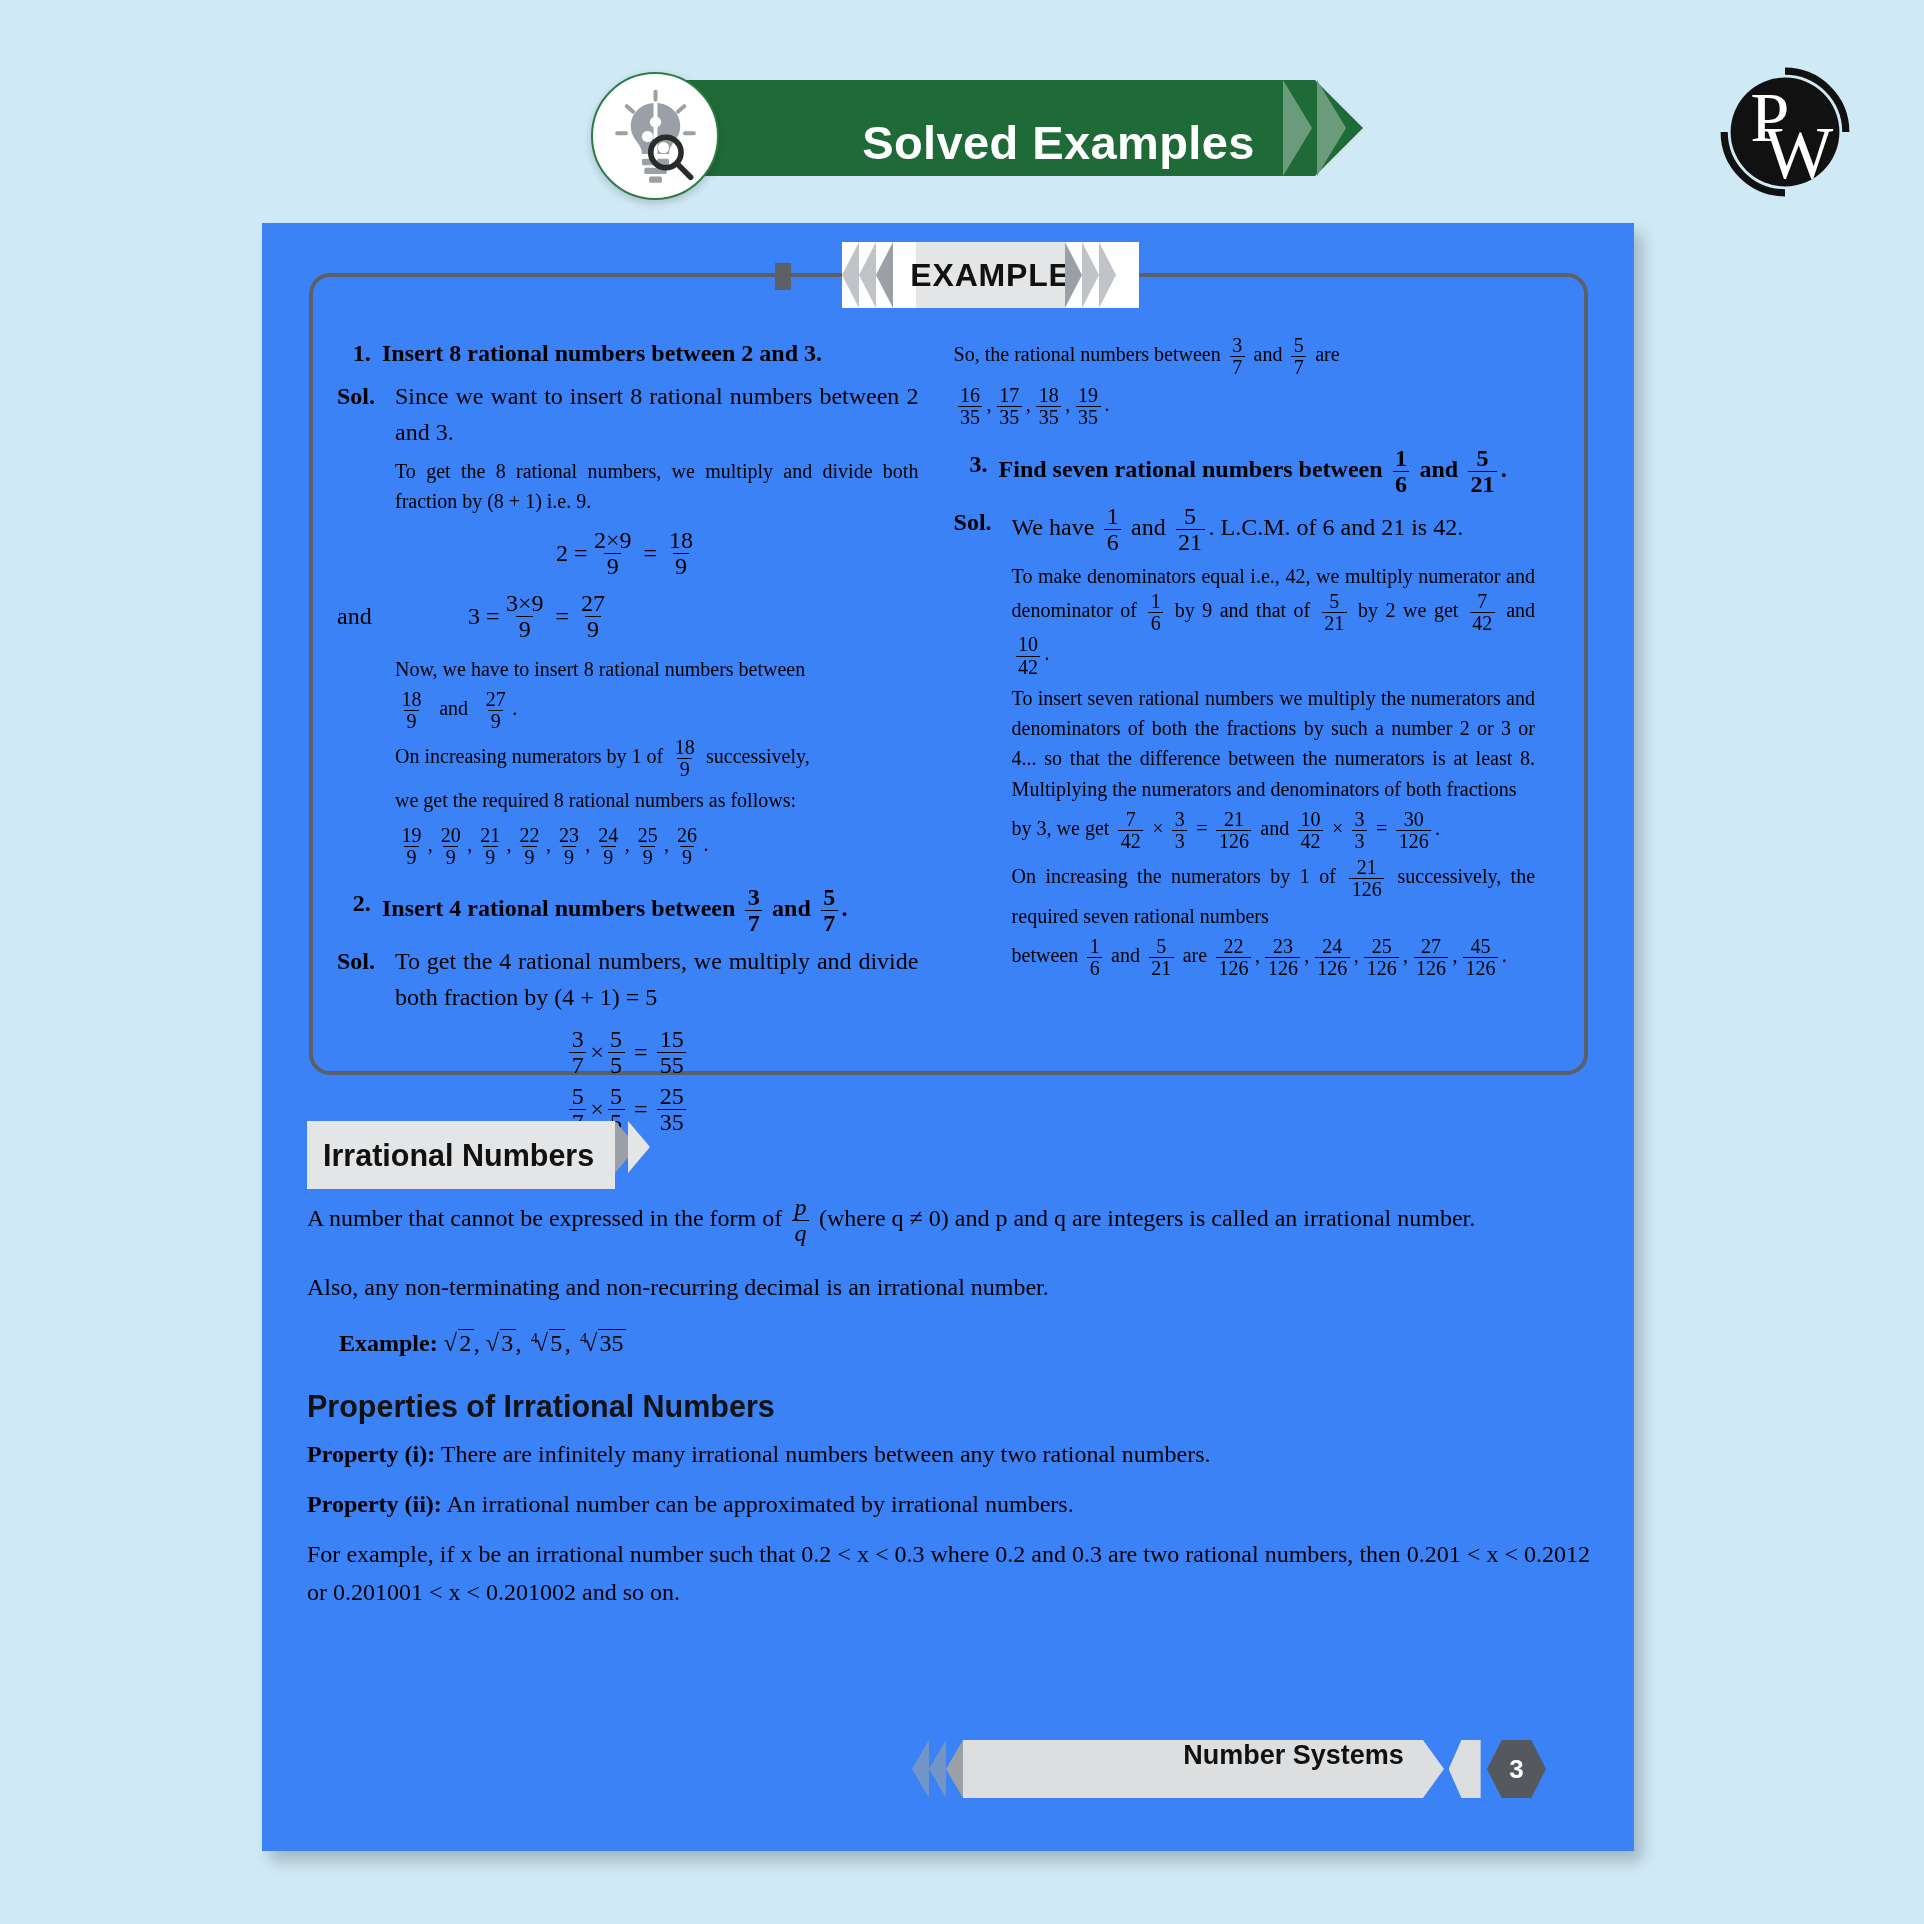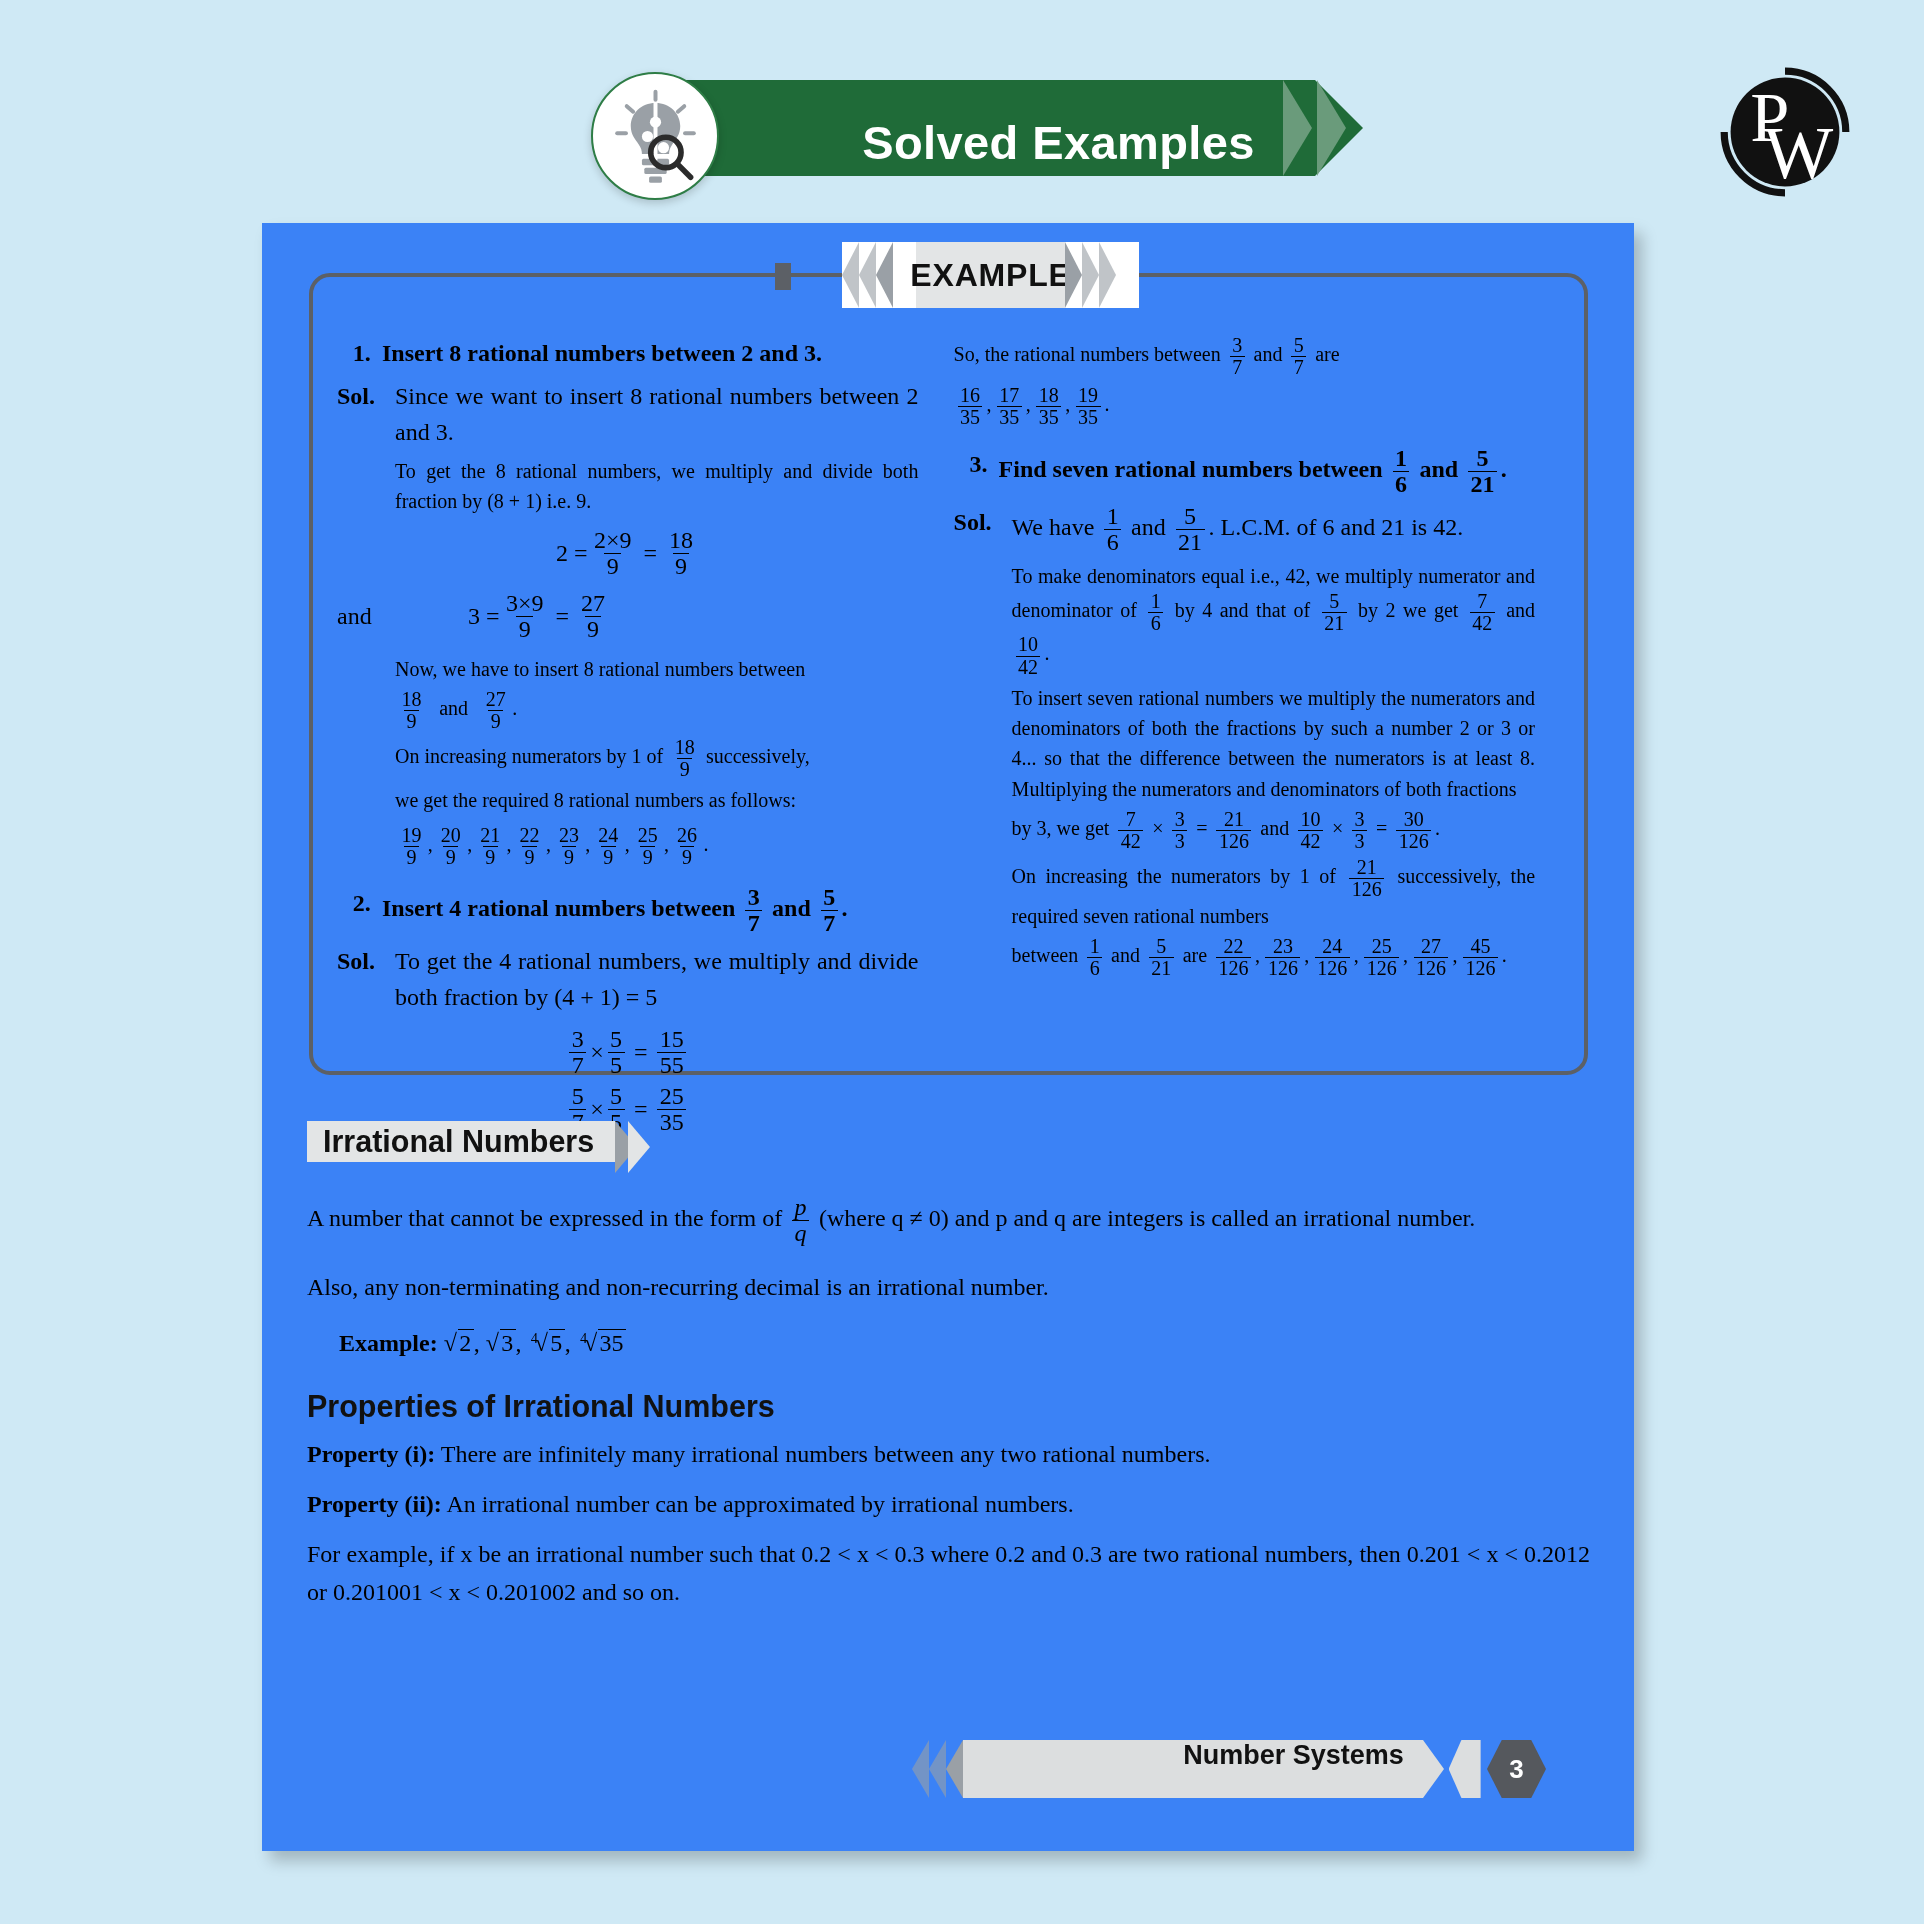--- a/index.html
+++ b/index.html
@@ -126,21 +126,21 @@
   .frac .num { padding:0 2.4px; }
   .frac .den { padding:0 2.4px; border-top:1.3px solid #000; }
   .op { margin:0 5.6px; }
   .sep { margin:0 1.6px 0 0; align-self:flex-end; }
 
   
   #irrational-section { position:absolute; left:45px; top:898px; width:1283px; }
   .sec-head { position:relative; display:inline-flex; height:53px; }
   .sec-head-plate {
     background:#e3e5e6; display:flex; align-items:center;
-    padding:0 21px 0 16px; height:41px;
+    padding:0 21px 0 16px; height:68px;
   }
   .sec-head-title {
     font-family:"Liberation Sans", sans-serif;
     font-weight:bold; font-size:30.5px; color:#111;
   }
   .sec-head-arrow {
     width:0; height:0;
     border-top:26.5px solid transparent;
     border-bottom:26.5px solid transparent;
     border-left:22.5px solid #9aa0a6;
@@ -487,21 +487,21 @@
             </span><span>. L.C.M. of 6 and 21 is 42.</span>
           </span>
         </div>
 
         <div class="para just">
           <span>To make denominators equal i.e., 42, we multiply numerator and denominator of</span>
           <span class="frac">
             <span class="num">1</span>
             <span class="den">6</span>
           </span>
-          <span>by 4 and that of</span>
+          <span>by 9 and that of</span>
           <span class="frac">
             <span class="num">5</span>
             <span class="den">21</span>
           </span>
           <span>by 2 we get</span>
           <span class="frac">
             <span class="num">7</span>
             <span class="den">42</span>
           </span>
           <span>and</span>

